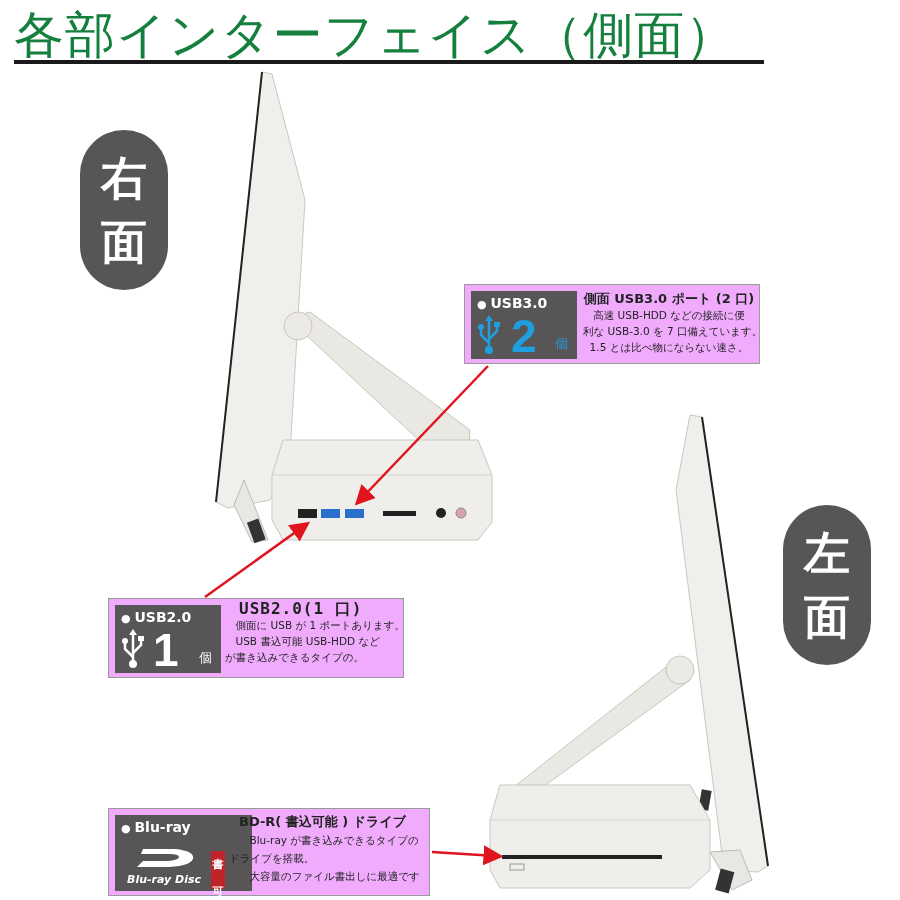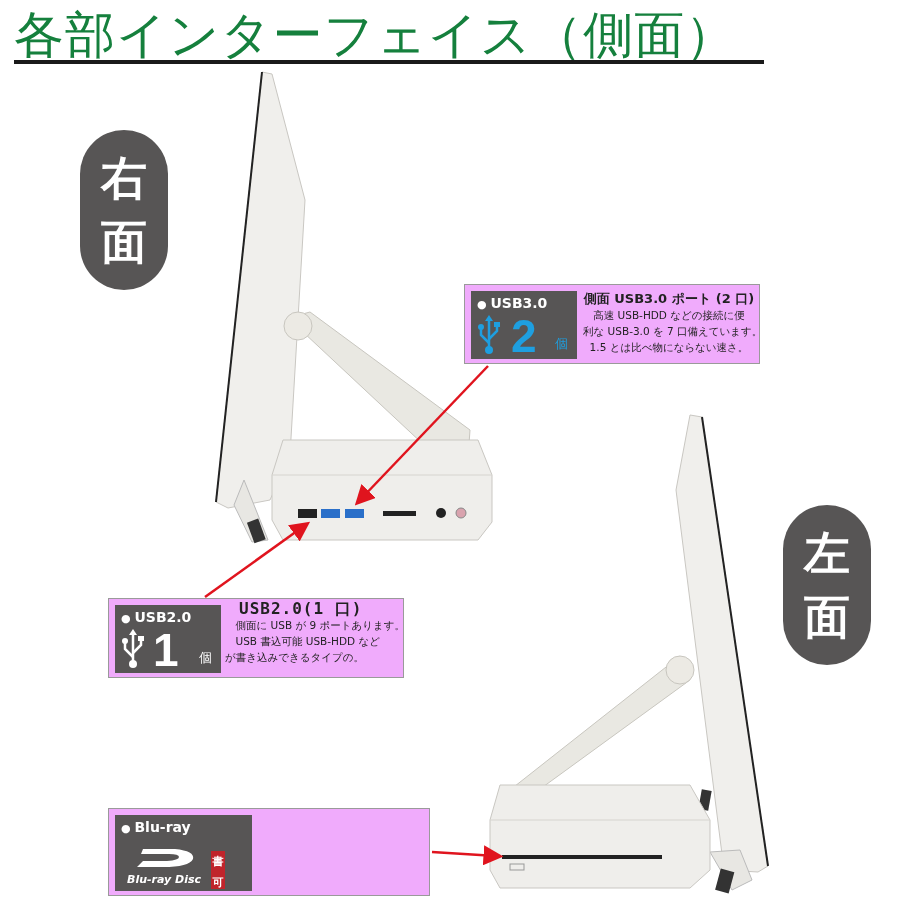--- a/index.html
+++ b/index.html
@@ -34,21 +34,21 @@
   .box-usb2 .info-dark { left: 6px; top: 6px; width: 106px; height: 68px; padding-left: 28px; }
   .box-usb2 .big { position: absolute; left: 38px; top: 18px; font-size: 46px; font-weight: bold; color: #fff; font-family: "Liberation Sans", sans-serif; }
   .box-usb2 .unit { position: absolute; left: 84px; top: 44px; font-size: 13px; color: #fff; }
   .box-usb2 .info-text { left: 116px; top: 2px; width: 176px; }
   .box-usb2 .head { font-size: 16px; letter-spacing: 1px; padding-left: 14px; font-family: "DejaVu Sans Mono", monospace; }
 
   .box-bd { left: 108px; top: 808px; width: 322px; height: 88px; }
   .box-bd .info-dark { left: 6px; top: 6px; width: 137px; height: 76px; }
   .box-bd .info-text { left: 130px; top: 4px; width: 188px; }
   .bd-kaki { position: absolute; left: 96px; top: 36px; width: 14px; height: 38px; background: #c0242b; color: #fff;
-    font-size: 11px; font-weight: bold; line-height: 21px; text-align: center; }
+    font-size: 11px; font-weight: bold; line-height: 27px; text-align: center; }
 
   .usb-icon { position: absolute; }
 </style>
 </head>
 <body>
 
 <div class="title">各部インターフェイス（側面）</div>
 <div class="title-rule"></div>
 
 <svg class="art" width="900" height="900">
@@ -150,28 +150,34 @@
         <circle cx="4" cy="12" r="3" stroke="none"></circle>
         <rect x="17" y="7" width="6" height="5" stroke="none"></rect>
         <circle cx="12" cy="35" r="4" stroke="none"></circle>
       </g>
     </svg>
     <div class="big">1</div>
     <div class="unit">個</div>
   </div>
   <div class="info-text">
     <div class="head">USB2.0(1 口)</div>
-    <div>　側面に USB が 9 ポートあります。</div>
+    <div>　側面に USB が 1 ポートあります。</div>
     <div>　USB 書込可能 USB-HDD など</div>
     <div>が書き込みできるタイプの。</div>
   </div>
 </div>
 
 <div class="info-box box-bd">
   <div class="info-dark">
     <div class="lbl">Blu-ray</div>
     <svg style="position:absolute;left:8px;top:28px" width="84" height="44" viewBox="0 0 84 44">
       <path d="M20,6 L52,6 Q72,8 70,16 Q66,24 40,24 L14,24 L20,18 L44,18 Q56,17 56,14 Q56,11 46,11 L18,11 Z" fill="#ffffff"></path>
       <text x="4" y="40" fill="#ffffff" font-size="11" font-style="italic" font-weight="bold" font-family="DejaVu Sans, sans-serif">Blu-ray Disc</text>
     </svg>
     <div class="bd-kaki">書可</div>
   </div>
+  <div class="info-text" style="line-height:18px">
+    <div class="head">BD-R( 書込可能 ) ドライブ</div>
+    <div>　Blu-ray が書き込みできるタイプの</div>
+    <div style="margin-left:-10px">ドライブを搭載。</div>
+    <div>　大容量のファイル書出しに最適です</div>
+  </div>
 </div>
 
 </body></html>

